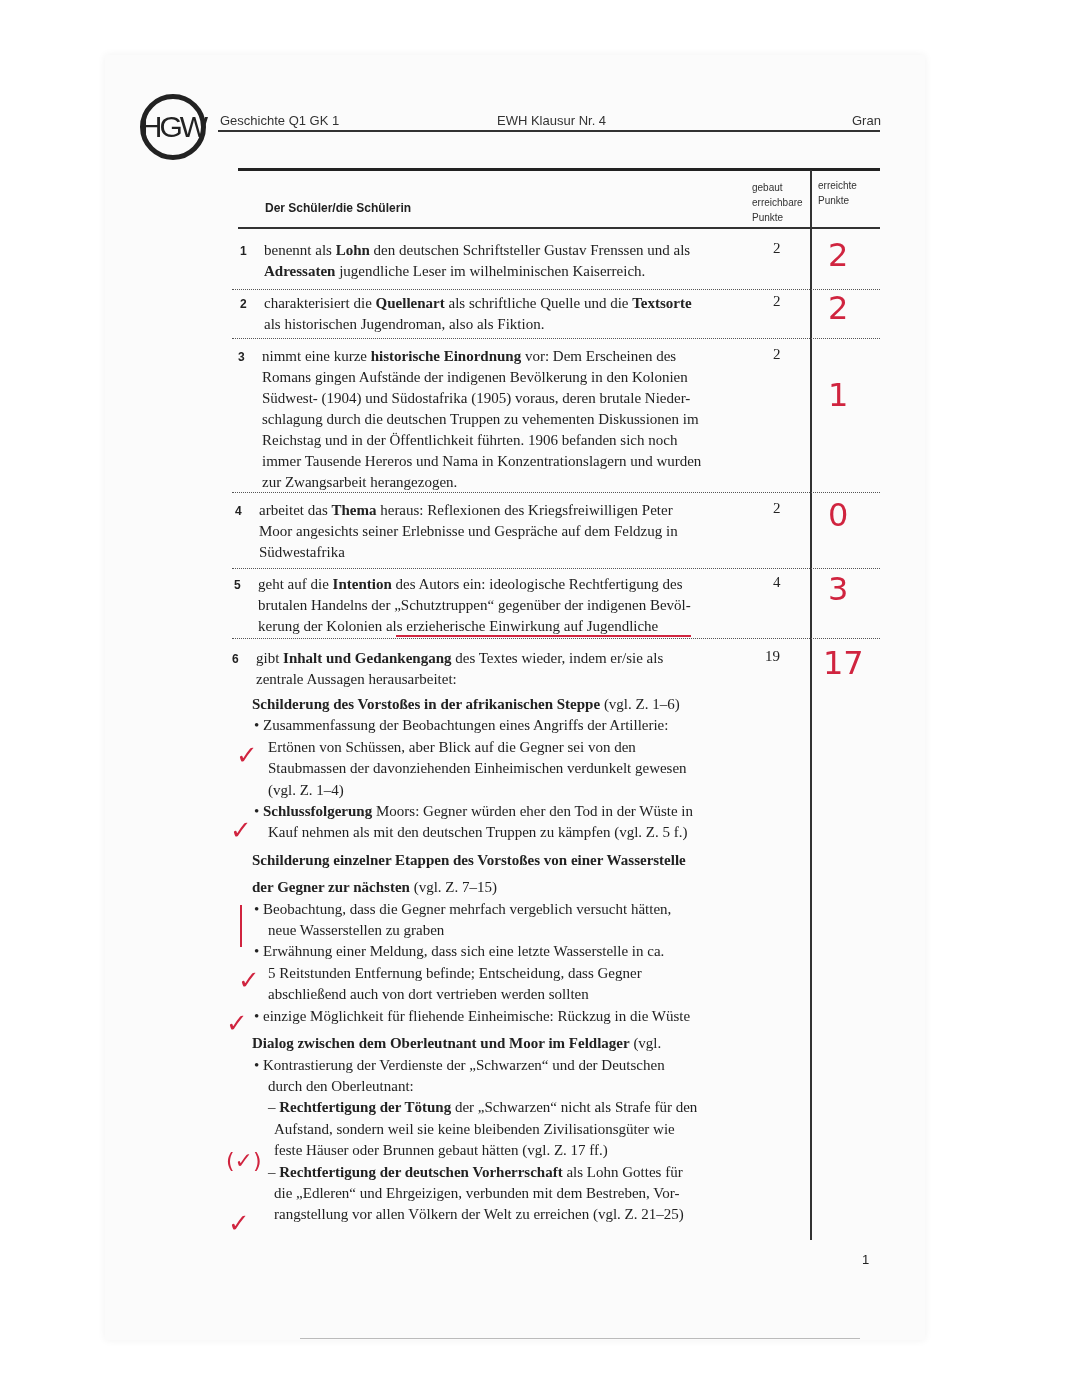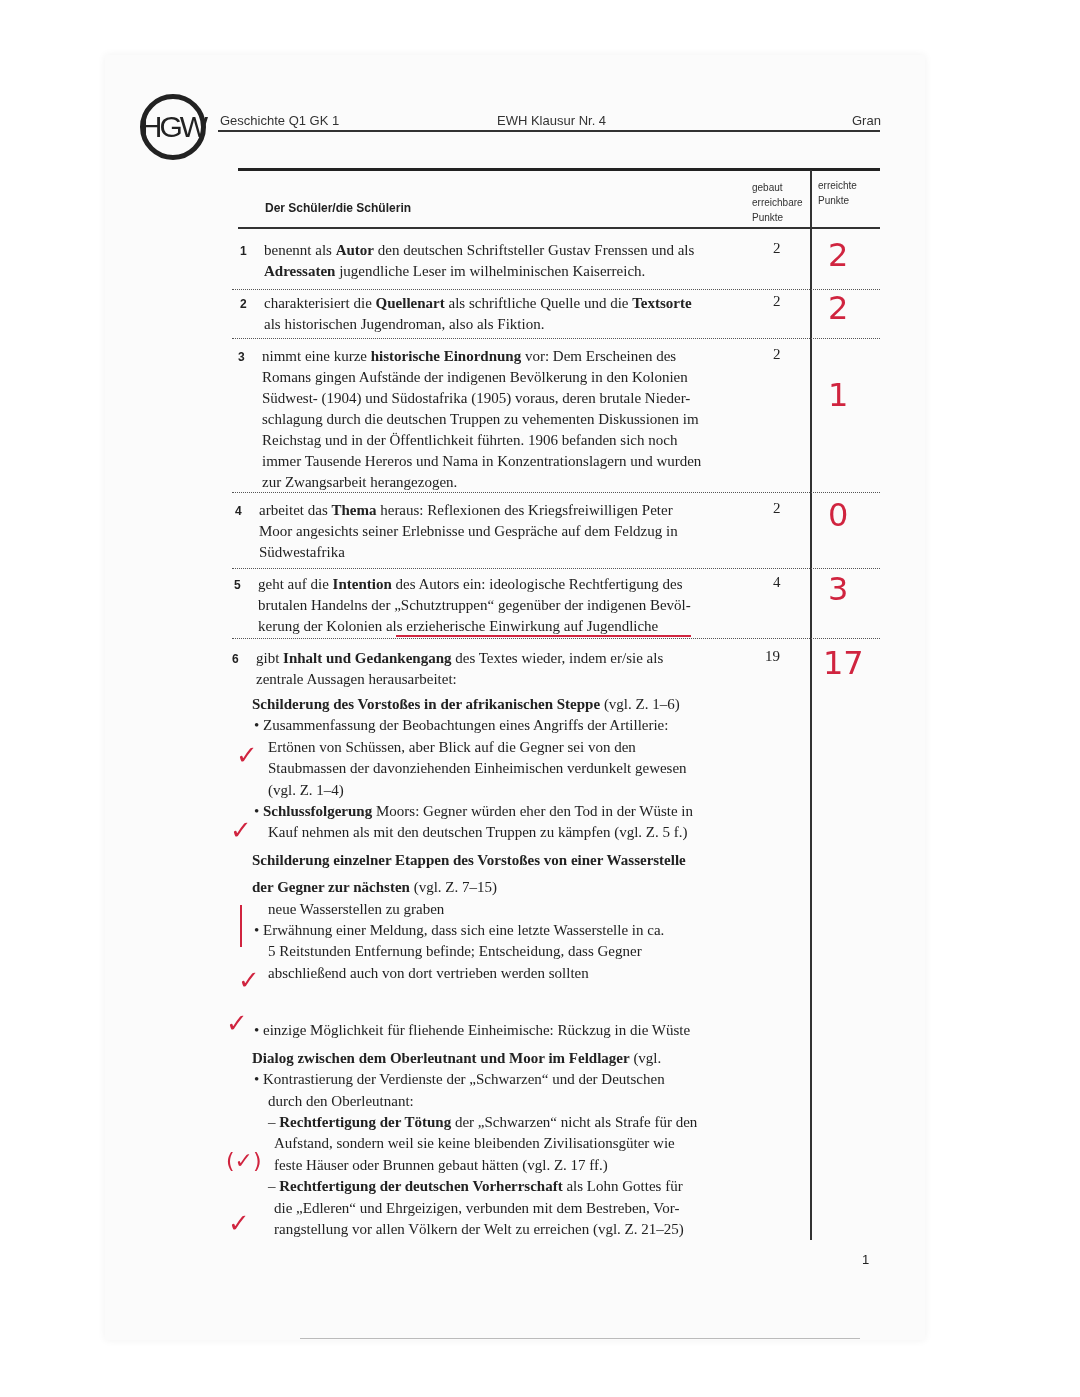--- a/index.html
+++ b/index.html
@@ -53,21 +53,21 @@
 
 <div class="sep" style="top:289px;"></div>
 <div class="sep" style="top:338px;"></div>
 <div class="sep" style="top:492px;"></div>
 <div class="sep" style="top:568px;"></div>
 <div class="sep" style="top:638px;"></div>
 
 <div id="rows">
     <div class="row-num" style="left: 240px; top: 244px;">1</div>
     <div class="txt" style="left: 264px; top: 240px; width: 490px;">
-      <div>benennt als <b>Autor</b> den deutschen Schriftsteller Gustav Frenssen und als</div>
+      <div>benennt als <b>Lohn</b> den deutschen Schriftsteller Gustav Frenssen und als</div>
       <div><b>Adressaten</b> jugendliche Leser im wilhelminischen Kaiserreich.</div>
     </div>
     <div class="max" style="left: 773px; top: 240px;">2</div>
     <div class="got" style="left: 828px; top: 236px;">2</div>
     <div class="row-num" style="left: 240px; top: 297px;">2</div>
     <div class="txt" style="left: 264px; top: 293px; width: 490px;">
       <div>charakterisiert die <b>Quellenart</b> als schriftliche Quelle und die <b>Textsorte</b></div>
       <div>als historischen Jugendroman, also als Fiktion.</div>
     </div>
     <div class="max" style="left: 773px; top: 293px;">2</div>
@@ -110,25 +110,26 @@
     <div class="txt" style="left: 252px; top: 694px; width: 500px; line-height: 21.4px;">
       <div style="padding-left: 0px; margin-top: 0px;"><b>Schilderung des Vorstoßes in der afrikanischen Steppe</b> (vgl. Z. 1–6)</div>
       <div style="padding-left: 2px;">• Zusammenfassung der Beobachtungen eines Angriffs der Artillerie:</div>
       <div style="padding-left: 16px;">Ertönen von Schüssen, aber Blick auf die Gegner sei von den</div>
       <div style="padding-left: 16px;">Staubmassen der davonziehenden Einheimischen verdunkelt gewesen</div>
       <div style="padding-left: 16px;">(vgl. Z. 1–4)</div>
       <div style="padding-left: 2px;">• <b>Schlussfolgerung</b> Moors: Gegner würden eher den Tod in der Wüste in</div>
       <div style="padding-left: 16px;">Kauf nehmen als mit den deutschen Truppen zu kämpfen (vgl. Z. 5 f.)</div>
       <div style="padding-left: 0px; margin-top: 6px;"><b>Schilderung einzelner Etappen des Vorstoßes von einer Wasserstelle</b></div>
       <div style="padding-left: 0px; margin-top: 6px;"><b>der Gegner zur nächsten</b> (vgl. Z. 7–15)</div>
+      <div style="padding-left: 2px;">• Beobachtung, dass die Gegner mehrfach vergeblich versucht hätten,</div>
       <div style="padding-left: 16px;">neue Wasserstellen zu graben</div>
       <div style="padding-left: 2px;">• Erwähnung einer Meldung, dass sich eine letzte Wasserstelle in ca.</div>
       <div style="padding-left: 16px;">5 Reitstunden Entfernung befinde; Entscheidung, dass Gegner</div>
       <div style="padding-left: 16px;">abschließend auch von dort vertrieben werden sollten</div>
-      <div style="padding-left: 2px; margin-top: 36px;">• einzige Möglichkeit für fliehende Einheimische: Rückzug in die Wüste</div>
+      <div style="padding-left: 2px;">• einzige Möglichkeit für fliehende Einheimische: Rückzug in die Wüste</div>
       <div style="padding-left: 0px; margin-top: 6px;"><b>Dialog zwischen dem Oberleutnant und Moor im Feldlager</b> (vgl.</div>
       <div style="padding-left: 2px;">• Kontrastierung der Verdienste der „Schwarzen“ und der Deutschen</div>
       <div style="padding-left: 16px;">durch den Oberleutnant:</div>
       <div style="padding-left: 16px;">– <b>Rechtfertigung der Tötung</b> der „Schwarzen“ nicht als Strafe für den</div>
       <div style="padding-left: 22px;">Aufstand, sondern weil sie keine bleibenden Zivilisationsgüter wie</div>
       <div style="padding-left: 22px;">feste Häuser oder Brunnen gebaut hätten (vgl. Z. 17 ff.)</div>
       <div style="padding-left: 16px;">– <b>Rechtfertigung der deutschen Vorherrschaft</b> als Lohn Gottes für</div>
       <div style="padding-left: 22px;">die „Edleren“ und Ehrgeizigen, verbunden mit dem Bestreben, Vor-</div>
       <div style="padding-left: 22px;">rangstellung vor allen Völkern der Welt zu erreichen (vgl. Z. 21–25)</div>
     </div>

